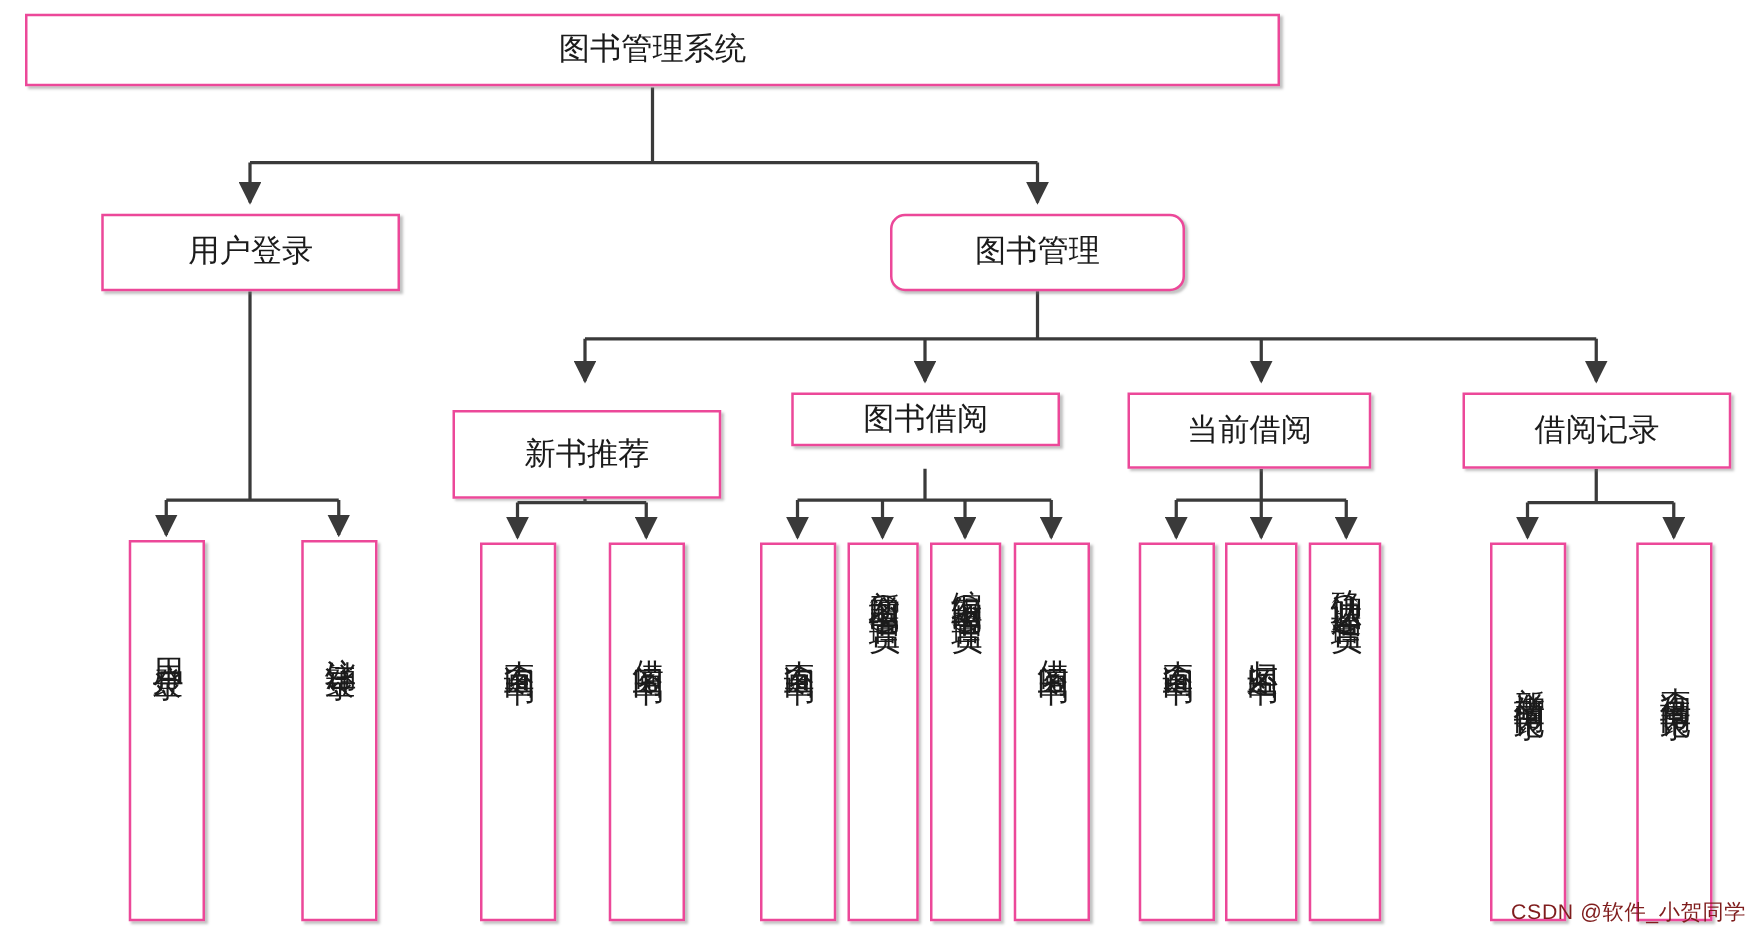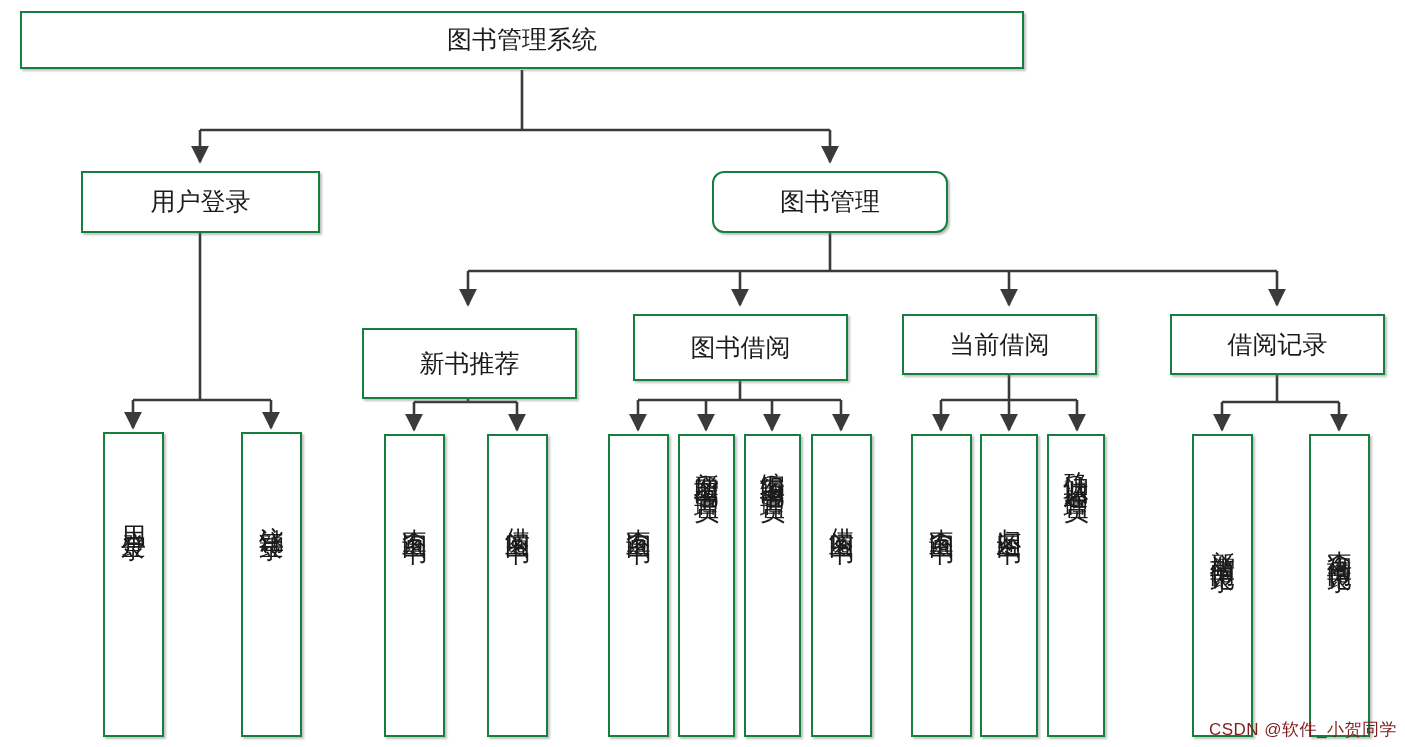--- a/index.html
+++ b/index.html
@@ -22,21 +22,21 @@
     left: 0;
     top: 0;
     width: 1405px;
     height: 747px;
     pointer-events: none;
   }
   .node {
     position: absolute;
     box-sizing: border-box;
     background: #ffffff;
-    border: 2px solid #15803d;
+    border: 2px solid #ec4899;
     box-shadow: 2px 2px 2px rgba(120,120,120,0.45);
     display: flex;
     align-items: center;
     justify-content: center;
     color: #1b1b1b;
   }
   .node .label {
     display: block;
     text-align: center;
     line-height: 1.18;
@@ -141,21 +141,21 @@
   </div>
 
   <div class="node horizontal" style="left:712px; top:171px; width:236px; height:62px;border-radius:12px;">
     <span class="label">图书管理</span>
   </div>
 
   <div class="node horizontal" style="left:362px; top:328px; width:215px; height:71px;">
     <span class="label">新书推荐</span>
   </div>
 
-  <div class="node horizontal" style="left:633px; top:314px; width:215px; height:67px;">
+  <div class="node horizontal" style="left:633px; top:314px; width:215px; height:43px;">
     <span class="label">图书借阅</span>
   </div>
 
   <div class="node horizontal" style="left:902px; top:314px; width:195px; height:61px;">
     <span class="label">当前借阅</span>
   </div>
 
   <div class="node horizontal" style="left:1170px; top:314px; width:215px; height:61px;">
     <span class="label">借阅记录</span>
   </div>

